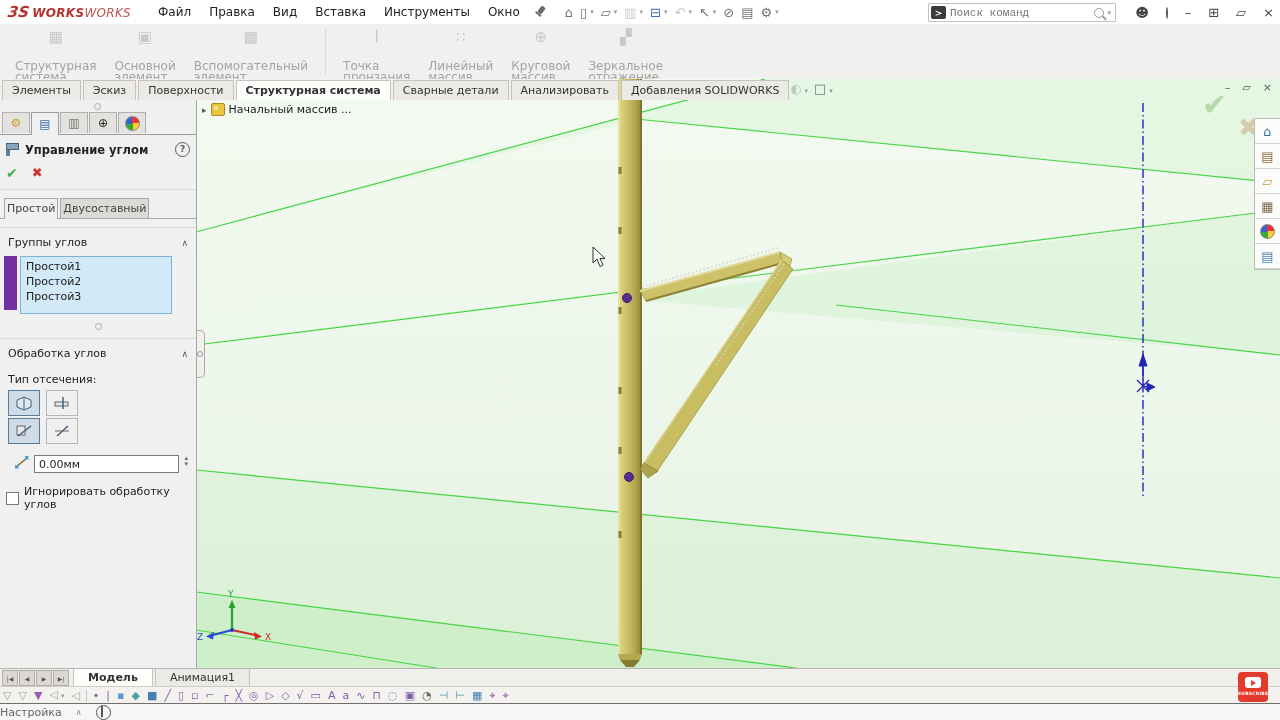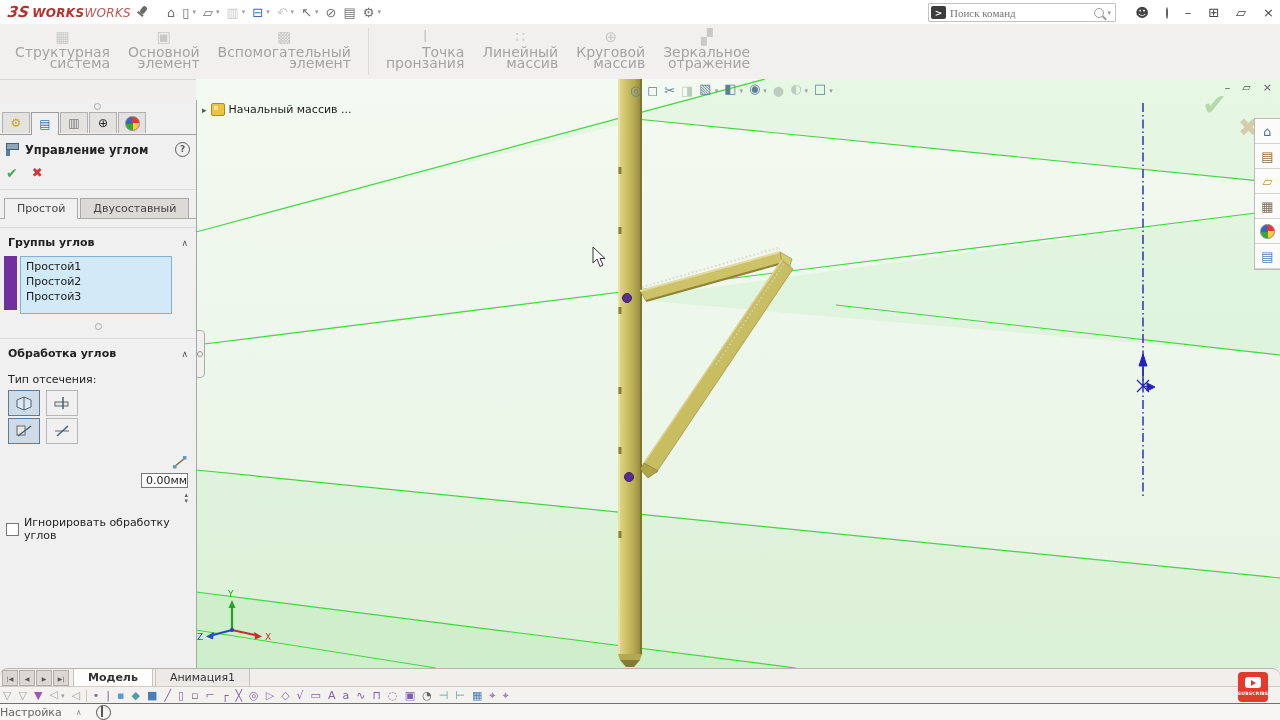--- a/index.html
+++ b/index.html
@@ -20,37 +20,37 @@
   .pin-icon:after{content:"";position:absolute;left:2px;top:8px;width:7px;height:1.5px;background:#6a6a6a;transform:rotate(40deg);}
   .quickbar{display:flex;align-items:center;margin-left:14px;gap:7px;}
   .qbtn{display:flex;align-items:center;color:#6f6f6f;font-size:13px;line-height:13px;cursor:default;}
   .qbtn.disabled{color:#c6c6c6;}
   .caret::after{content:"▾";font-size:7px;color:#9a9a9a;margin-left:3px;}
   .searchwrap{position:absolute;left:928px;top:3px;width:186px;height:17px;border:1px solid #c4c2be;
               background:#fff;display:flex;align-items:center;border-radius:1px;}
   .sw-cmd{width:15px;height:13px;background:#3c3c3c;color:#fff;font-size:9px;font-weight:bold;
           display:flex;align-items:center;justify-content:center;margin-left:2px;border-radius:2px;}
   .searchwrap input{flex:1;border:none;outline:none;font-size:11px;color:#555;background:transparent;
-                    font-family:Liberation Serif, serif;padding:0 4px;min-width:0;}
+                    font-family:Liberation Mono, monospace;padding:0 4px;min-width:0;}
   .mag{width:8px;height:8px;border:1.5px solid #9a9a9a;border-radius:50%;position:relative;margin-right:3px;flex:none;}
   .mag:after{content:"";position:absolute;width:5px;height:1.5px;background:#9a9a9a;transform:rotate(45deg);right:-4px;bottom:-2px;}
   .searchwrap .caret-s{font-size:7px;color:#9a9a9a;margin-right:4px;}
   .tb-right{position:absolute;right:6px;top:0;height:24px;display:flex;align-items:center;gap:17px;}
   .tb-ic{color:#454545;font-size:13px;line-height:13px;cursor:default;}
   .qm{width:13px;height:13px;border:1.4px solid #5a5a5a;border-radius:50%;font-size:9px;line-height:13px;
       text-align:center;color:#5a5a5a;font-weight:bold;}
   
   .ribbon{position:absolute;top:24px;left:0;width:1280px;height:55px;background:#f1f0ee;
           border-bottom:1px solid #d8d6d1;display:flex;align-items:stretch;}
   .rgroup{display:flex;align-items:stretch;padding:3px 6px;}
   .rsep{width:1px;background:#dddbd6;margin:4px 2px;}
   .rbtn{display:flex;flex-direction:column;align-items:center;justify-content:flex-start;
         padding:2px 9px;color:#9f9f9f;cursor:default;}
   .rbtn .ric{font-size:15px;line-height:17px;color:#c6c6c6;}
-  .rbtn .rlbl{font-size:14px;line-height:11px;text-align:right;white-space:pre-line;margin-top:1px;}
+  .rbtn .rlbl{font-size:12px;line-height:11px;text-align:left;white-space:pre-line;margin-top:15px;}
   
   .main{position:absolute;top:79px;left:0;width:1280px;height:589px;}
   .cmdtabs{position:absolute;top:0;left:0;width:604px;height:21px;background:#f1f0ee;display:flex;
            align-items:flex-end;z-index:5;}
   .cmtab{padding:3px 9px 3px 9px;border:1px solid #c6c3bd;border-bottom:none;background:#eceae7;
          font-size:11px;color:#333;margin-left:2px;white-space:nowrap;cursor:default;}
   .cmtab.active{background:#fdfdfc;font-weight:bold;}
   
   .viewport{position:absolute;top:0;left:196px;width:1084px;height:589px;
             background:linear-gradient(#f3faf1,#e7f3e3);overflow:hidden;}
@@ -88,50 +88,50 @@
   .pmtab.active{background:#f0f0f0;border-color:#9c9c9c;height:22px;margin-bottom:-1px;}
   .pmheader{display:flex;align-items:center;gap:6px;padding:7px 6px 4px 6px;}
   .corner-ic{width:13px;height:13px;position:relative;}
   .corner-ic:before{content:"";position:absolute;left:0;top:0;width:4px;height:13px;background:#5d7d97;}
   .corner-ic:after{content:"";position:absolute;left:0;top:0;width:11px;height:5px;background:#8aa6bd;border:1px solid #44617a;}
   .pmtitle{font-weight:bold;font-size:11.5px;flex:1;}
   .okrow{display:flex;gap:14px;padding:4px 6px 8px 6px;border-bottom:1px solid #dcdad6;}
   .okbtn{color:#3fae49;font-size:14px;cursor:default;}
   .cancelbtn{color:#d23333;font-size:13px;cursor:default;}
   .modetabs{display:flex;padding:8px 0 0 4px;border-bottom:1px solid #a9a9a9;}
-  .modetab{padding:3px 12px;font-size:11px;border:1px solid #a9a9a9;border-bottom:none;background:#dcdad6;
+  .modetab{padding:3px 2px;font-size:11px;border:1px solid #a9a9a9;border-bottom:none;background:#dcdad6;
            color:#444;margin-right:2px;cursor:default;}
   .modetab.active{background:#f0f0f0;margin-bottom:-1px;padding-bottom:4px;}
   .grouphdr{display:flex;align-items:center;padding:8px 8px 5px 8px;margin-top:8px;
             border-top:1px solid #dcdad6;}
-  .grouphdr .gt{font-weight:bold;font-size:11px;flex:1;}
+  .grouphdr .gt{font-weight:normal;font-size:11px;flex:1;}
   .grouphdr .chev{color:#555;font-size:9px;}
   .listwrap{position:relative;margin:2px 24px 0 4px;height:64px;}
   .purplebar{position:absolute;left:0;top:0;width:13px;height:54px;background:#7030a0;}
   .cornerlist{position:absolute;left:16px;top:0;right:0;height:52px;background:#d2e9f7;
               border:1px solid #7fb2d9;padding:2px 0;overflow:hidden;}
   .cornerlist .li{font-size:11px;color:#1a1a1a;padding:0 5px;line-height:15px;cursor:default;}
   .resizedot{width:5px;height:5px;border:1px solid #aaa;border-radius:50%;margin:3px auto 0 auto;}
   .lbl{font-size:11px;padding:8px 8px 3px 8px;}
   .btnrow{display:flex;gap:6px;padding:1px 8px;}
   .icbtn{width:30px;height:24px;background:#f0f0f0;border:1px solid #b9b7b3;display:flex;
          align-items:center;justify-content:center;cursor:default;}
   .icbtn.pressed{background:#cfdce8;border:1px solid #5a7d9a;}
-  .fieldrow{display:flex;align-items:flex-end;gap:4px;padding:10px 8px 0 24px;flex-direction:column;}
+  .fieldrow{display:flex;align-items:flex-start;gap:4px;padding:10px 8px 0 14px;}
   .fieldrow .fic{flex:none;}
   .txtfield{flex:1;height:16px;background:#fff;border:1px solid #7a7a7a;display:flex;align-items:center;}
   .txtfield span{font-size:11px;padding-left:4px;}
   .spinner{display:flex;flex-direction:column;justify-content:center;line-height:6px;margin-left:1px;}
   .spinner span{font-size:7px;color:#666;cursor:default;}
   .cbrow{display:flex;align-items:center;gap:5px;padding:12px 8px 0 6px;}
   .cbx{width:11px;height:11px;background:#fff;border:1px solid #777;flex:none;}
   .cblbl{font-size:11px;}
   
   .tabsbar{position:absolute;top:668px;left:0;width:1280px;height:18px;background:#f1efec;
-           border-top:1px solid #b8b5b0;display:flex;align-items:stretch;border-radius:8px;}
+           border-top:1px solid #b8b5b0;display:flex;align-items:stretch;}
   .navbtns{display:flex;align-items:center;gap:1px;padding:1px 2px;}
   .navbtn{width:14px;height:14px;background:#dbd8d3;border:1px solid #b1aeaa;color:#555;font-size:6px;
           display:flex;align-items:center;justify-content:center;cursor:default;}
   .btab{padding:2px 14px;font-size:11px;color:#333;background:#eceae7;border:1px solid #c6c3bd;
         border-top:none;margin-left:2px;cursor:default;white-space:nowrap;}
   .btab.active{background:#fdfdfc;font-weight:bold;}
   .toolbar{position:absolute;top:686px;left:0;width:1280px;height:17px;background:#f4f2ef;
            border-top:1px solid #cfccc6;display:flex;align-items:center;padding-left:3px;}
   .fl{display:flex;align-items:center;gap:7px;}
   .flt{font-size:11px;line-height:13px;cursor:default;}
@@ -155,20 +155,29 @@
 </style>
 </head>
 <body>
 
 <div class="titlebar">
   <div class="logo">
     <span class="mark">3S</span>
     <span class="solid">WORKS</span>
     <span class="works">WORKS</span>
   </div>
+  <div class="menubar">
+
+  <span class="menu-item">Файл</span>
+      <span class="menu-item">Правка</span>
+      <span class="menu-item">Вид</span>
+      <span class="menu-item">Вставка</span>
+      <span class="menu-item">Инструменты</span>
+      <span class="menu-item">Окно</span>
+    </div>
   <span class="pin-icon"></span>
   <div class="quickbar">
 
   <span class="qbtn">
         <span>⌂</span>
       </span>
       <span class="qbtn caret">
         <span>▯</span>
       </span>
       <span class="qbtn caret">
@@ -394,20 +403,30 @@
         <div class="tp-ic" style="color: rgb(74, 127, 181);">
           <span>▤</span>
         </div>
       </div>
 
     <div class="splitflap">
         <i></i>
       </div>
   </div>
 
+  <div class="cmdtabs">
+
+  <span class="cmtab">Элементы</span>
+      <span class="cmtab">Эскиз</span>
+      <span class="cmtab">Поверхности</span>
+      <span class="cmtab active">Структурная система</span>
+      <span class="cmtab">Сварные детали</span>
+      <span class="cmtab">Анализировать</span>
+      <span class="cmtab">Добавления SOLIDWORKS</span>
+    </div>
 
   <div class="panel">
     <span class="grabdot"></span>
     <div class="pmtabs">
 
     <span class="pmtab" style="color: rgb(201, 162, 39);">
           <span>⚙</span>
         </span>
         <span class="pmtab active" style="color: rgb(58, 111, 176);">
           <span>▤</span>

